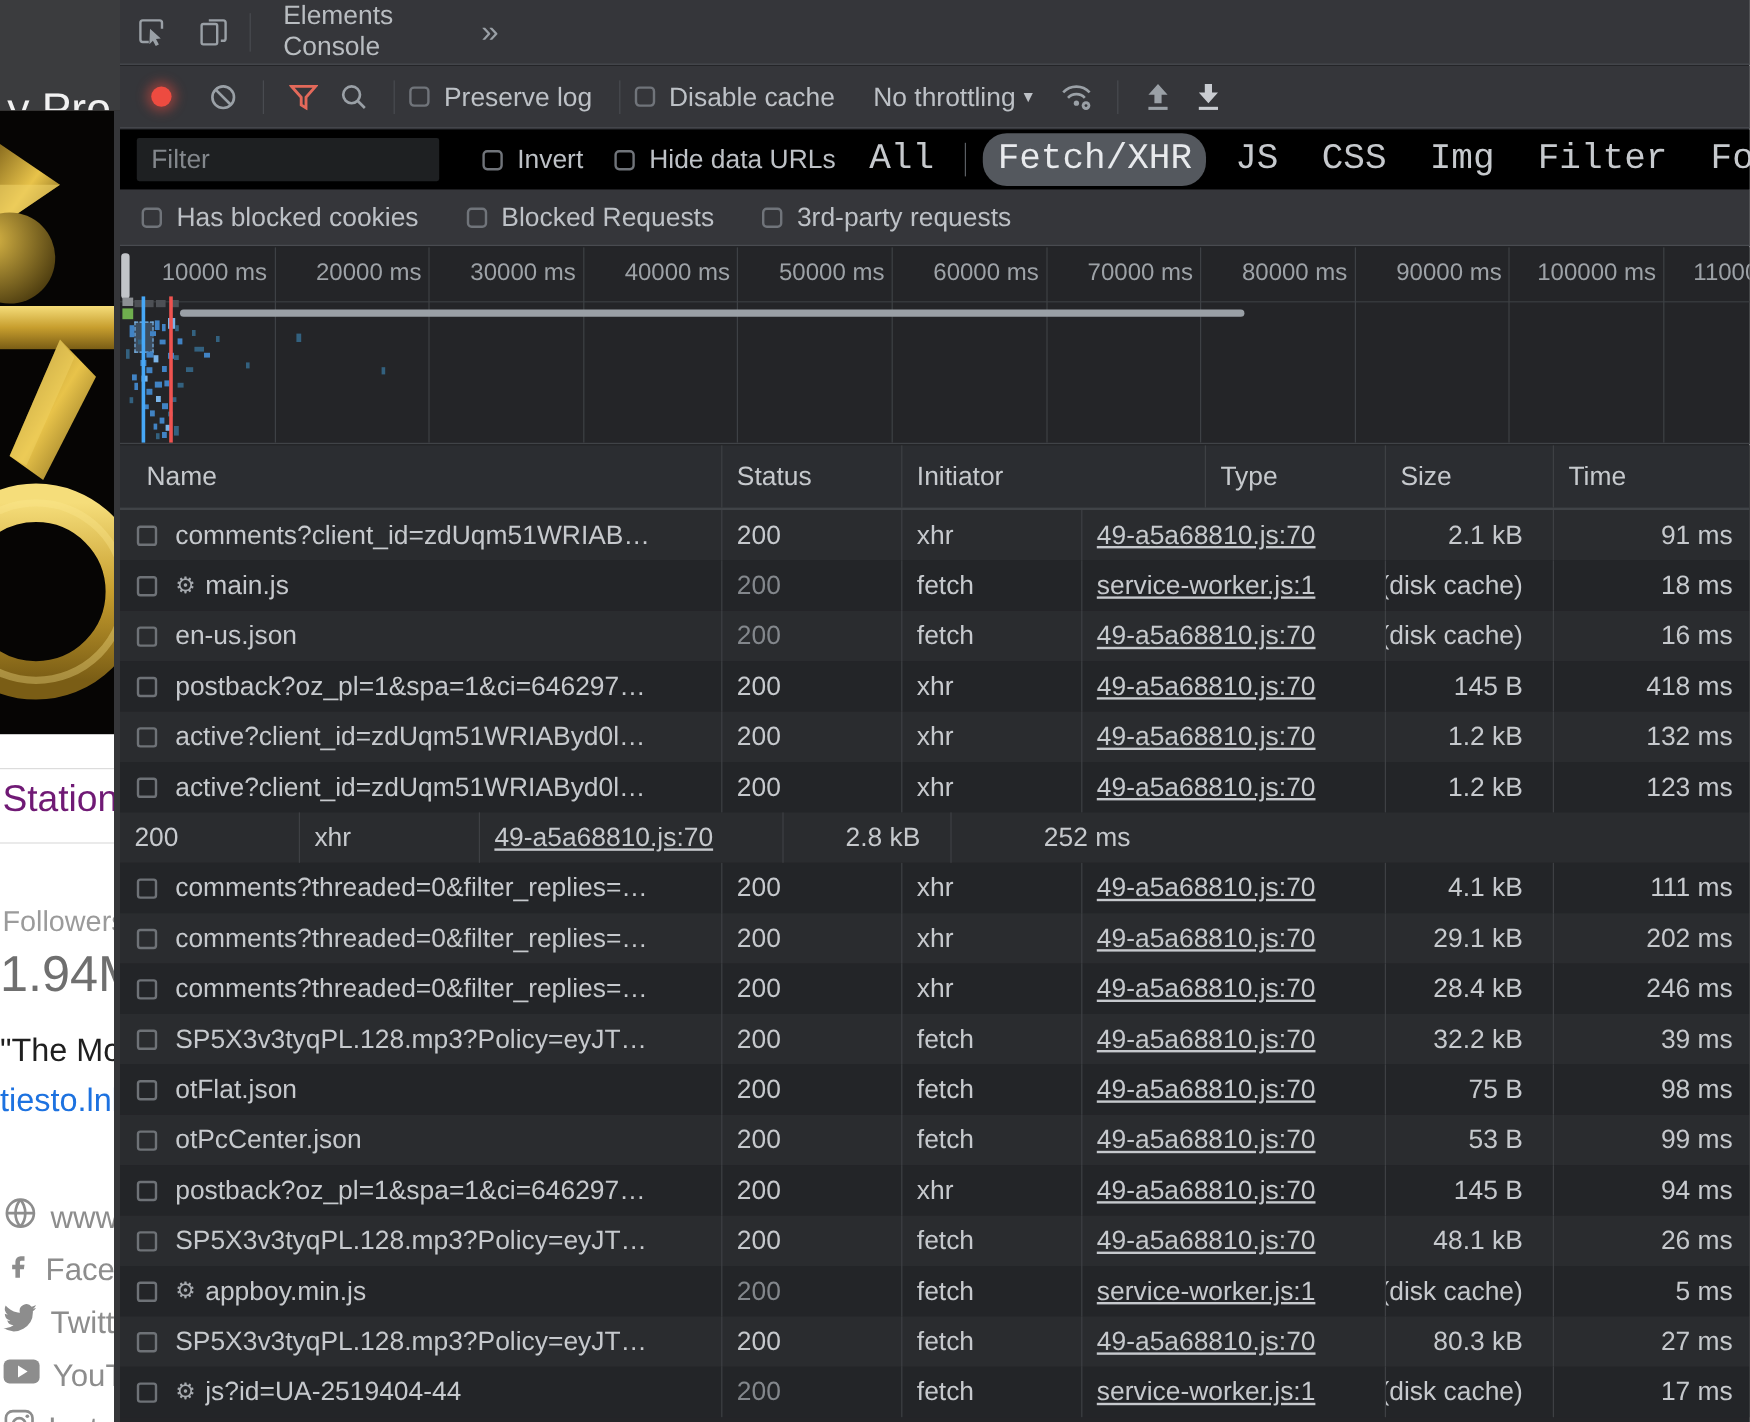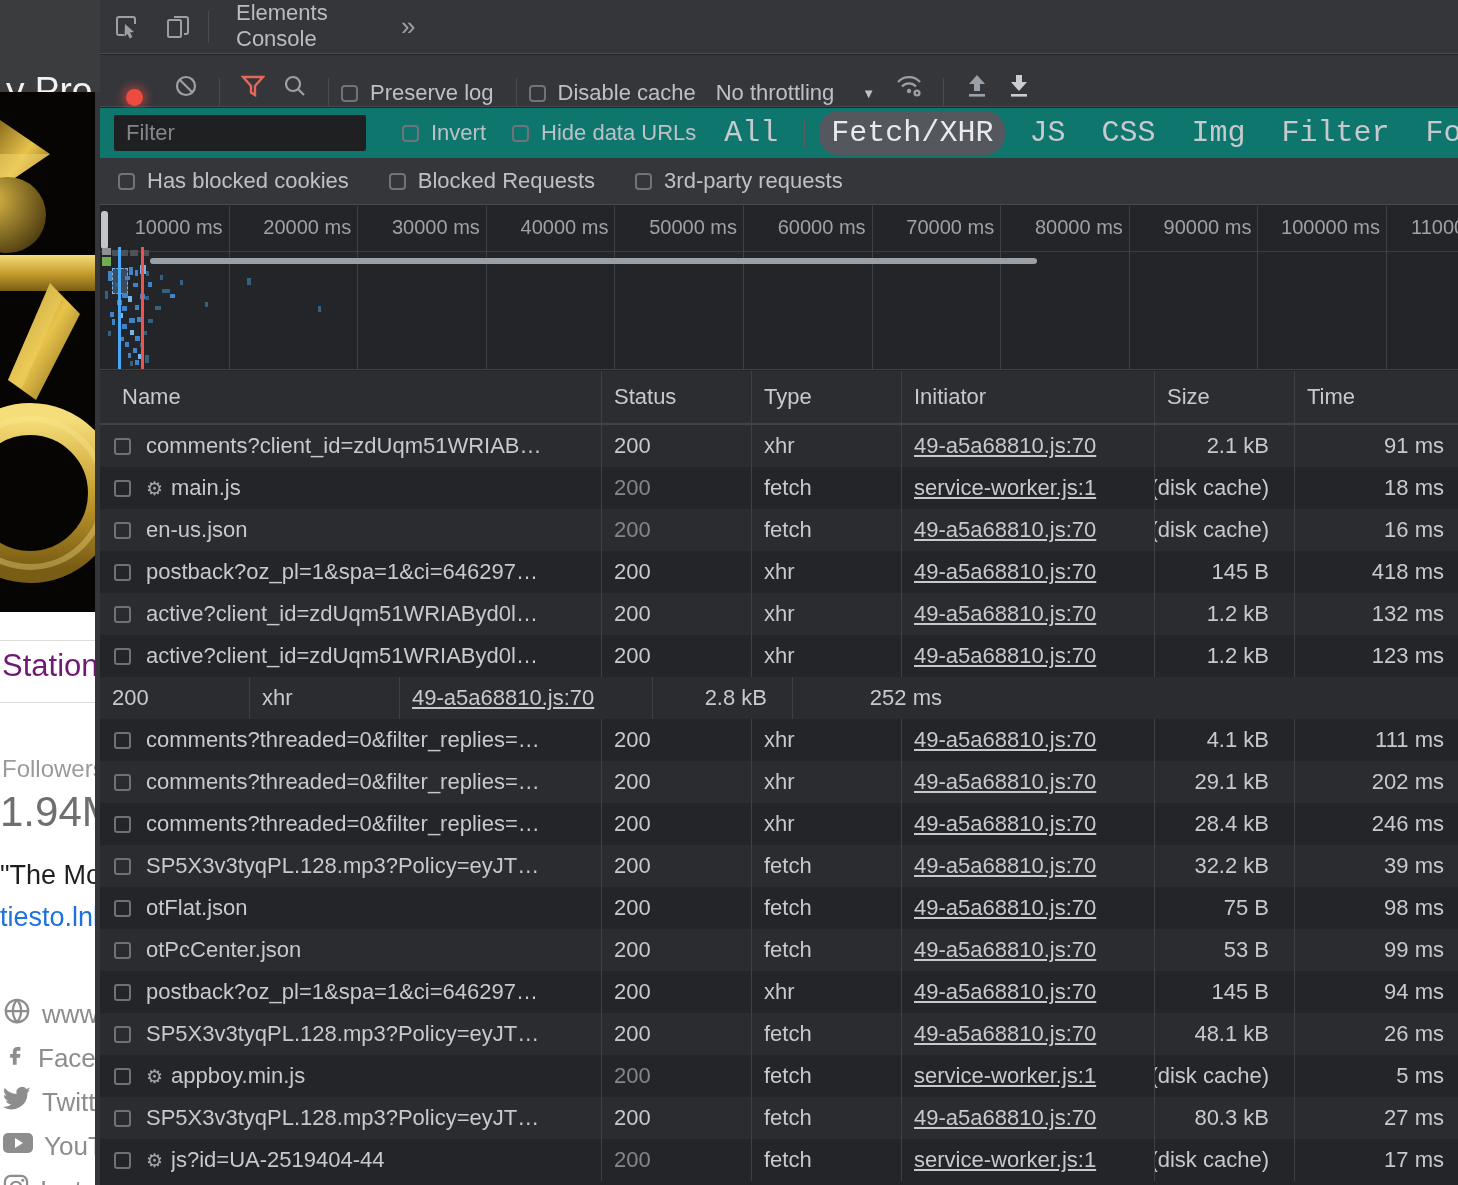--- a/index.html
+++ b/index.html
@@ -26,30 +26,30 @@
   
   .devtools { position:absolute; left:100px; top:0; width:1358px; height:1185px; background:#242528; color:#c6c9cd; }
 
   .tabbar { position:absolute; left:0; top:0; width:100%; height:54px; background:#35363a; border-bottom:1px solid #494b50; display:flex; align-items:stretch; }
   .tbicon { display:flex; align-items:center; justify-content:center; width:52px; }
   .tabsep { width:1px; height:32px; background:#494b50; align-self:center; margin:0 4px; }
   .tab { display:flex; align-items:center; padding:0 23px; font-size:22px; color:#b9bdc1; white-space:nowrap; }
   .tab.active { background:#000; color:#fff; }
   .more-tabs { display:flex; align-items:center; padding:0 16px; color:#9aa0a6; font-size:26px; }
 
-  .toolbar { position:absolute; left:0; top:55px; width:100%; height:52px; background:#35363a; border-bottom:1px solid #494b50; display:flex; align-items:flex-end; }
+  .toolbar { position:absolute; left:0; top:55px; width:100%; height:52px; background:#35363a; border-bottom:1px solid #494b50; display:flex; align-items:center; }
   .record-dot { width:17px; height:17px; border-radius:50%; background:#ed4b40; box-shadow:0 0 9px 4px rgba(237,75,64,.45); margin:0 22px 0 26px; }
   .vsep { width:1px; height:28px; background:#494b50; margin:0 12px; }
   .icon-btn { display:flex; align-items:center; justify-content:center; width:42px; height:40px; }
   .cb { width:17px; height:17px; border:2px solid #70747a; border-radius:4px; background:transparent; flex:0 0 auto; }
   .cb-item { display:flex; align-items:center; gap:12px; font-size:22px; color:#bdc1c6; white-space:nowrap; }
-  .throttle { display:flex; align-items:center; gap:28px; font-size:22px; color:#bdc1c6; margin-left:20px; white-space:nowrap; }
+  .throttle { display:flex; align-items:center; gap:4px; font-size:22px; color:#bdc1c6; margin-left:32px; white-space:nowrap; }
   .caret { font-size:13px; color:#bdc1c6; }
 
-  .filterbar { position:absolute; left:0; top:108px; width:100%; height:50px; background:#0f766e; display:flex; align-items:center; }
+  .filterbar { position:absolute; left:0; top:108px; width:100%; height:50px; background:#000000; display:flex; align-items:center; }
   .filter-input { width:252px; height:36px; background:#1e2022; border:none; outline:none; color:#aeb2b7; font-size:22px; padding:0 12px; margin:0 14px 0 14px; font-family:"Liberation Sans",sans-serif; border-radius:2px; }
   .filter-input::placeholder { color:#83878c; }
   .chips { display:flex; align-items:center; }
   .chip { padding:5px 12px; margin:0 6px; font-size:30px; color:#c6c9cd; border-radius:20px; white-space:nowrap;font-family:Liberation Mono, monospace; }
   .chip.active { background:#54585e; color:#e8eaed; }
 
   .filterbar2 { position:absolute; left:0; top:158px; width:100%; height:47px; background:#35363a; border-bottom:1px solid #494b50; display:flex; align-items:center; gap:40px; padding-left:18px; }
 
   
   .timeline { position:absolute; left:0; top:206px; width:100%; height:164px; background:#242528; border-bottom:1px solid #404347; overflow:hidden; }
@@ -371,22 +371,22 @@
       <div class="tl-bar" style="left: 218px; top: 100px; width: 3px; height: 6px; background: rgb(51, 97, 127);"></div>
       <div class="tl-bar" style="left: 30px; top: 155px; width: 3px; height: 5px; background: rgb(51, 97, 127);"></div>
       <div class="vline-blue" style="left: 18px;"></div>
       <div class="vline-red" style="left: 41px;"></div>
     </div>
 
   <div class="grid">
     <div class="grid-header" id="grid-header-host">
         <div class="gh-cell c-name" style="padding-left: 22px;">Name</div>
         <div class="gh-cell c-status">Status</div>
+        <div class="gh-cell c-init">Initiator</div>
         <div class="gh-cell c-type">Type</div>
-        <div class="gh-cell c-init">Initiator</div>
         <div class="gh-cell c-size" style="justify-content: flex-start;">Size</div>
         <div class="gh-cell c-time" style="justify-content: flex-start;">Time</div>
       </div>
     <div id="grid-rows-host">
         <div class="row">
           <div class="cell c-name">
             <span class="cb"></span>
             <span class="name-text">comments?client_id=zdUqm51WRIAB…</span>
           </div>
           <div class="cell c-status">200</div>

